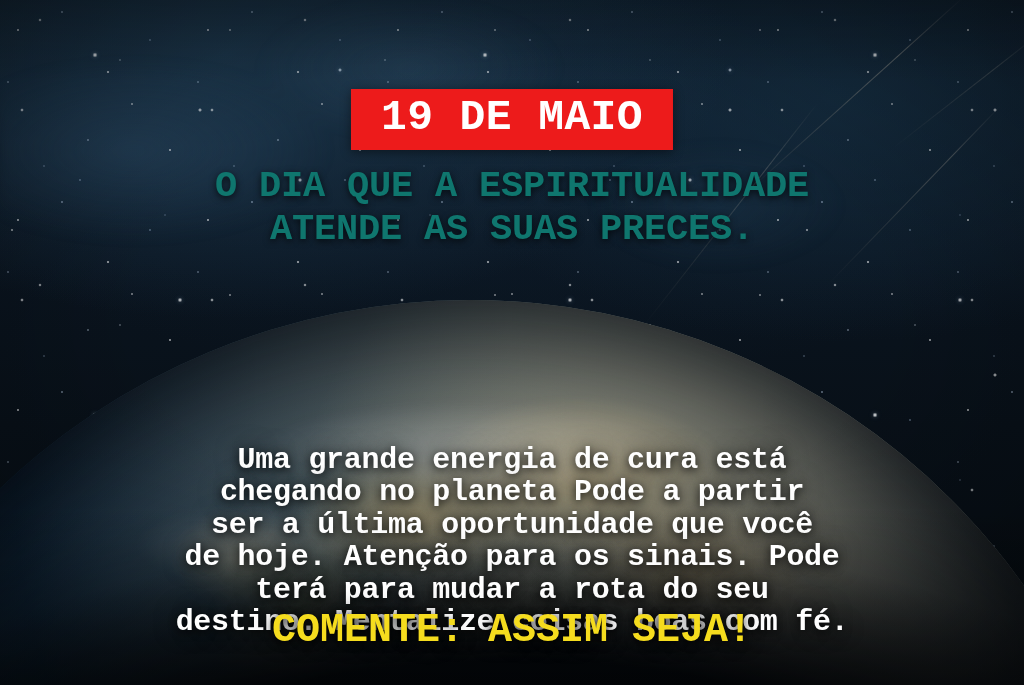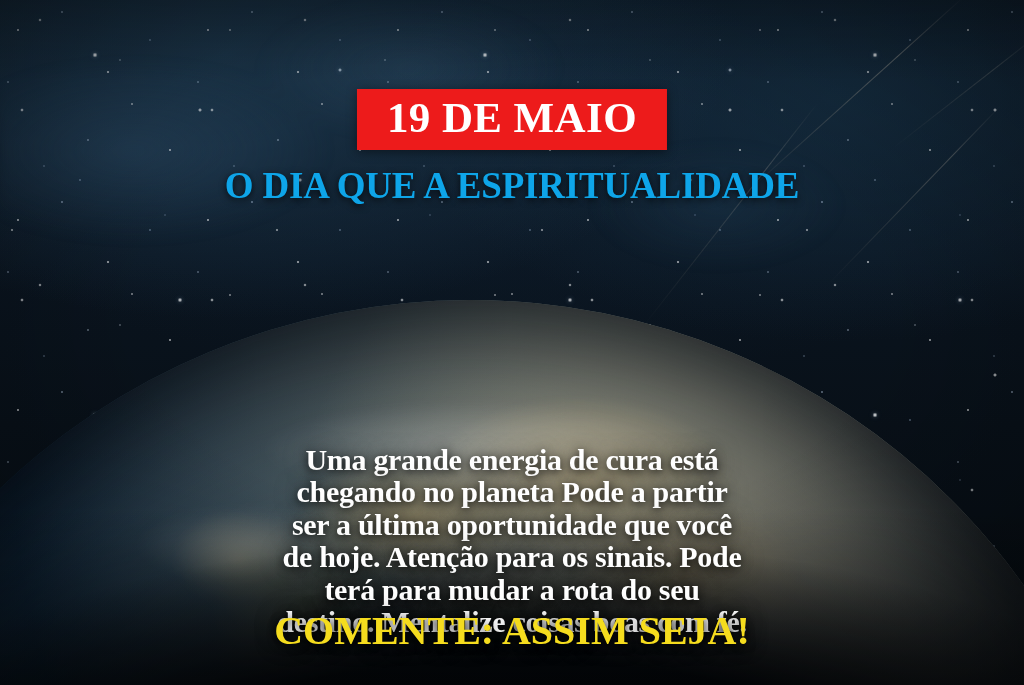--- a/index.html
+++ b/index.html
@@ -6,21 +6,21 @@
   html, body {
     margin: 0;
     padding: 0;
     background: #000;
   }
   #poster {
     position: relative;
     width: 1024px;
     height: 685px;
     overflow: hidden;
-    font-family: Liberation Serif, serif;
+    font-family: Liberation Mono, monospace;
     background: #080d14;
     user-select: none;
   }
 
   
   .sky-base {
     position: absolute;
     inset: 0;
     background:
       radial-gradient(ellipse 70% 55% at 22% 8%,  rgba(30,58,80,0.85) 0%, rgba(12,22,34,0) 70%),
@@ -232,21 +232,21 @@
     white-space: nowrap;
     text-align: center;
   }
 
   .headline {
     position: absolute;
     left: 0;
     right: 0;
     top: 165px;
     text-align: center;
-    color: #0ea5e9;
+    color: #0f766e;
     font-size: 37px;
     font-weight: 700;
     line-height: 1.16;
     letter-spacing: -0.2px;
     text-shadow: 0 2px 7px rgba(0,0,0,.72);
     padding: 0 44px;
     box-sizing: border-box;
   }
   .headline .hl-line { display: block; white-space: nowrap; }
 
@@ -312,20 +312,21 @@
   <div class="vignette"></div>
 
   <div class="content">
 
     <div class="date-banner">
       <span class="date-text">19 DE MAIO</span>
     </div>
 
     <div class="headline">
       <span class="hl-line">O DIA QUE A ESPIRITUALIDADE</span>
+      <span class="hl-line">ATENDE AS SUAS PRECES.</span>
     </div>
 
     <div class="body-copy">
       <span class="bc-line">Uma grande energia de cura está</span>
       <span class="bc-line">chegando no planeta Pode a partir</span>
       <span class="bc-line">ser a última oportunidade que você</span>
       <span class="bc-line">de hoje. Atenção para os sinais. Pode</span>
       <span class="bc-line">terá para mudar a rota do seu</span>
       <span class="bc-line">destino. Mentalize coisas boas com fé.</span>
     </div>

